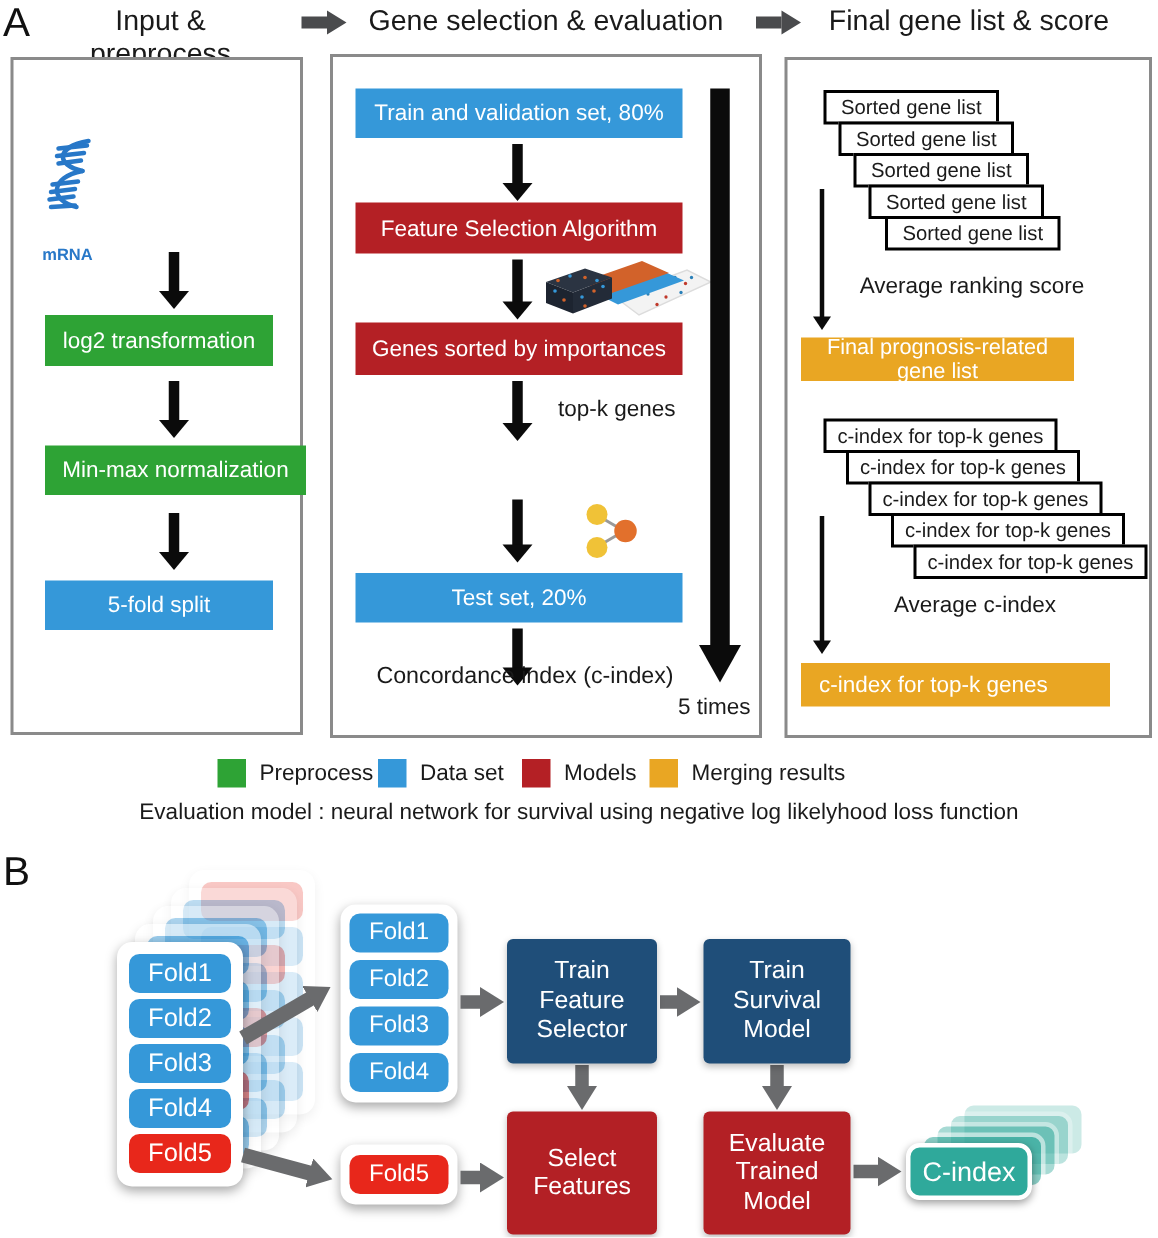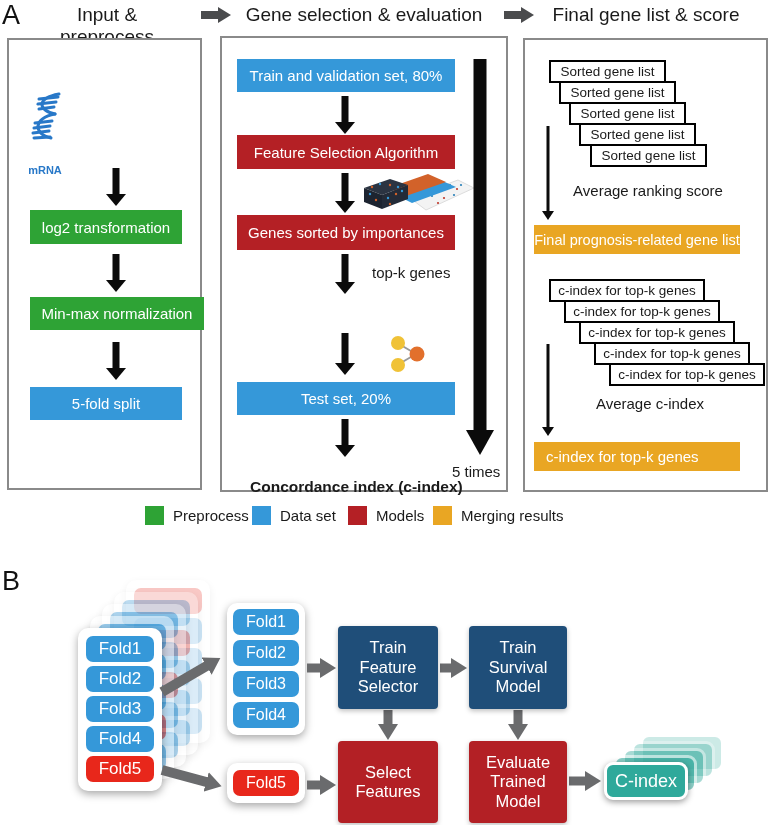--- a/index.html
+++ b/index.html
@@ -206,21 +206,21 @@
       <circle cx="11" cy="9" r="7" fill="#F0C237"></circle>
       <circle cx="11" cy="31" r="7" fill="#F0C237"></circle>
       <circle cx="30" cy="20" r="7.5" fill="#E2702C"></circle>
     </svg>
 
     <div class="flowbox bg-blue" style="left:15px; top:344px; width:218px; height:33px;">Test set, 20%</div>
     <div class="varrow" style="left:112px; top:381px; height:38px;">
         <div class="sh" style="height:27px;"></div>
         <div class="hd"></div>
       </div>
-    <div class="note" style="left:28px; top:440px; width:200px; text-align:center; font-size:15.5px;font-weight:bold;">Concordance index (c-index)</div>
+    <div class="note" style="left:28px; top:404px; width:200px; text-align:center; font-size:15.5px;">Concordance index (c-index)</div>
 
     <div class="bigarrow" style="left:244px; top:21px; height:396px;">
         <div class="sh" style="height:372px;"></div>
         <div class="hd"></div>
       </div>
     <div class="note" style="left:230px; top:425px;">5 times</div>
   </div>
 
   
   <div class="panel" style="left:523px; top:38px; width:241px; height:450px;">
@@ -229,21 +229,21 @@
     <div class="stagger" style="left:44px; top:62px;  width:113px; height:19px;">Sorted gene list</div>
     <div class="stagger" style="left:54px; top:83px;  width:113px; height:19px;">Sorted gene list</div>
     <div class="stagger" style="left:65px; top:104px; width:113px; height:19px;">Sorted gene list</div>
 
     <div class="thinarrow" style="left:16px; top:86px; height:94px;">
         <div class="sh" style="height:86px;"></div>
         <div class="hd"></div>
       </div>
     <div class="note" style="left:48px; top:142px; width:150px; text-align:center;">Average ranking score</div>
 
-    <div class="flowbox bg-yellow" style="left:9px; top:185px; width:206px; height:29px; font-size:14.5px;">Final prognosis-related gene list</div>
+    <div class="flowbox bg-yellow" style="left:9px; top:185px; width:182px; height:29px; font-size:14.5px;">Final prognosis-related gene list</div>
 
     <div class="stagger" style="left:24px; top:239px; width:152px; height:19px;">c-index for top-k genes</div>
     <div class="stagger" style="left:39px; top:260px; width:152px; height:19px;">c-index for top-k genes</div>
     <div class="stagger" style="left:54px; top:281px; width:152px; height:19px;">c-index for top-k genes</div>
     <div class="stagger" style="left:69px; top:302px; width:152px; height:19px;">c-index for top-k genes</div>
     <div class="stagger" style="left:84px; top:323px; width:152px; height:19px;">c-index for top-k genes</div>
 
     <div class="thinarrow" style="left:16px; top:304px; height:92px;">
         <div class="sh" style="height:84px;"></div>
         <div class="hd"></div>
@@ -264,20 +264,21 @@
   </div>
   <div class="legend-item" style="left:348px;">
     <div class="legend-sw" style="background: rgb(180, 32, 37);"></div>
     <div class="legend-lb">Models</div>
   </div>
   <div class="legend-item" style="left:433px;">
     <div class="legend-sw" style="background: rgb(233, 166, 35);"></div>
     <div class="legend-lb">Merging results</div>
   </div>
 
+  <div class="note" style="left:0; top:533px; width:772px; text-align:center; white-space:normal;">Evaluation model : neural network for survival using negative log likelyhood loss function</div>
 
   
   <div class="panel-label" style="left:2px; top:566px;">B</div>
 
   
   <div class="stack-layer" style="left:126px; top:580px; width:84px; height:163px; opacity:0.25;">
     <div class="mini-row fold-red" style="top:8px;"></div>
     <div class="mini-row fold-blue" style="top:38px;"></div>
     <div class="mini-row fold-blue" style="top:68px;"></div>
     <div class="mini-row fold-blue" style="top:98px;"></div>

